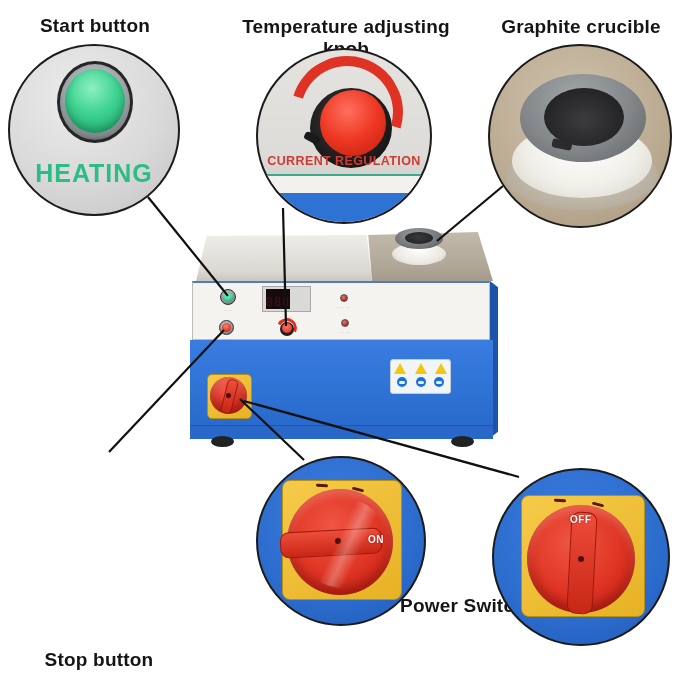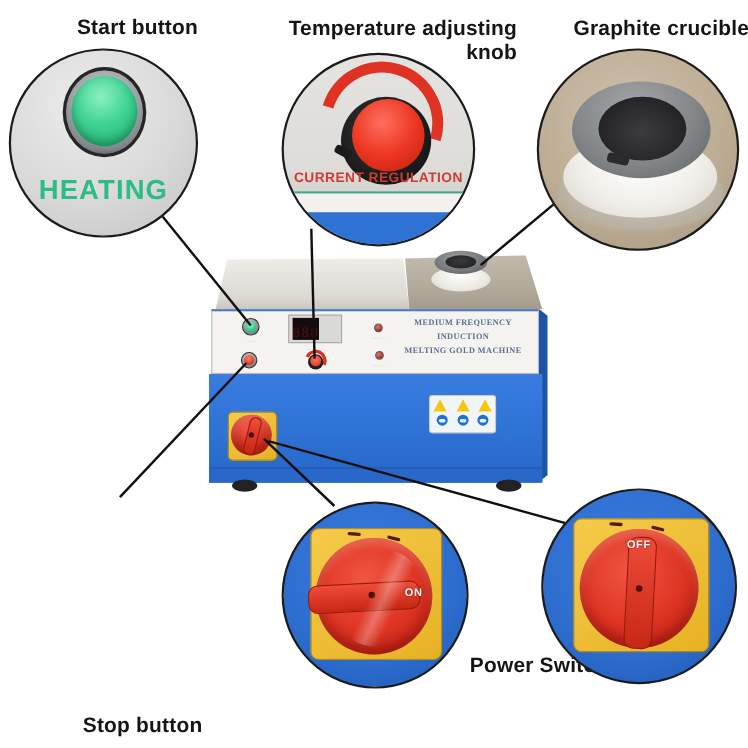--- a/index.html
+++ b/index.html
@@ -1,19 +1,19 @@
 <!DOCTYPE html>
 <html><head>
 <meta charset="utf-8">
 <style>
   html,body{margin:0;padding:0;background:#ffffff;}
   #canvas{position:relative;width:680px;height:680px;background:#ffffff;overflow:hidden;
           font-family:"Liberation Sans",sans-serif;}
   .abs{position:absolute;}
-  .lbl{position:absolute;font-weight:700;font-size:19px;color:#151515;text-align:right;letter-spacing:0.2px;}
+  .lbl{position:absolute;font-weight:700;font-size:19px;color:#151515;text-align:center;letter-spacing:0.2px;}
   .circle{position:absolute;border-radius:50%;border:2px solid #1b1b1b;overflow:hidden;
           box-sizing:border-box;}
   .gray-bg{background:radial-gradient(circle at 40% 30%, #ececec 0%, #d9d9d9 55%, #c3c3c3 100%);}
   
   .pb-outer{position:absolute;border-radius:50%;background:radial-gradient(circle at 50% 35%, #d7dadd, #7f8589 75%, #2c2e30 100%);border:3px solid #262626;box-sizing:border-box;}
   .pb-cap{position:absolute;border-radius:50%;}
   .cap-green{background:radial-gradient(circle at 45% 30%, #8df0c0 0%, #3ed392 45%, #1fa86c 100%);box-shadow:inset 0 -4px 8px rgba(0,60,30,.35);}
   .cap-red{background:radial-gradient(circle at 45% 30%, #ff7a66 0%, #ea3a26 45%, #bf1d10 100%);box-shadow:inset 0 -4px 8px rgba(80,0,0,.4);}
   .circle-word{position:absolute;width:100%;text-align:center;font-weight:700;}
   
@@ -83,26 +83,20 @@
     <div class="abs" style="left:280px;top:322px;width:14px;height:14px;border-radius:50%;background:#1f1f1f;"></div>
     <div class="abs" style="left:282px;top:323px;width:10px;height:10px;border-radius:50%;
                 background:radial-gradient(circle at 45% 35%, #ff7263, #d92c1a);"></div>
     <div class="micro" style="left:267px;top:338px;width:40px;">·······</div>
 
     <div class="lamp" style="left:340px;top:294px;width:8px;height:8px;"></div>
     <div class="micro" style="left:330px;top:305px;width:28px;">···· ···</div>
     <div class="lamp" style="left:341px;top:319px;width:8px;height:8px;"></div>
     <div class="micro" style="left:331px;top:330px;width:28px;">··· ···</div>
 
-    <div class="abs" style="left:352px;top:286px;width:138px;text-align:center;
-                font-family:'Liberation Serif',serif;color:#5d6e93;font-size:7.5px;font-weight:700;
-                letter-spacing:0.4px;line-height:13px;">
-      <div>MEDIUM FREQUENCY INDUCTION</div>
-      <div>MELTING GOLD MACHINE</div>
-    </div>
 
     <div class="abs" style="left:190px;top:340px;width:303px;height:98px;
                 background:linear-gradient(180deg,#3a7ce0 0%,#2e72d4 55%,#2767c8 100%);"></div>
     <div class="abs" style="left:190px;top:425px;width:303px;height:13px;background:#2967c9;border-top:1px solid #1d56ae;"></div>
 
     <div class="plate" style="left:207px;top:374px;width:43px;height:43px;border-radius:5px;"></div>
     <div class="pknob" style="left:210px;top:377px;width:37px;height:37px;"></div>
     <div class="handle" style="left:224px;top:379px;width:9px;height:33px;border-radius:5px;transform:rotate(14deg);"></div>
     <div class="screw" style="left:226px;top:393px;width:5px;height:5px;"></div>
 
@@ -180,21 +174,21 @@
     <div class="dash" style="left:58px;top:26px;transform:rotate(4deg);"></div>
     <div class="dash" style="left:94px;top:30px;transform:rotate(14deg);"></div>
     <div class="pknob" style="left:29px;top:31px;width:106px;height:106px;"></div>
     <div class="handle" style="left:22px;top:72px;width:100px;height:24px;transform:rotate(-3deg);"></div>
     <div class="sw-word" style="left:110px;top:76px;">ON</div>
     <div class="screw" style="left:77px;top:80px;"></div>
     <div class="abs" style="left:40px;top:40px;width:90px;height:90px;border-radius:50%;
                 background:linear-gradient(115deg,rgba(255,255,255,0) 45%,rgba(255,255,255,.28) 55%,rgba(255,255,255,0) 66%);"></div>
   </div>
 
-  <div class="circle" style="left:492px;top:444px;width:178px;height:178px;
+  <div class="circle" style="left:492px;top:468px;width:178px;height:178px;
               background:radial-gradient(circle at 45% 35%, #3a7de0 0%, #2c6ccd 60%, #1f5bb6 100%);text-align:center;">
     <div class="plate" style="left:27px;top:25px;width:122px;height:120px;"></div>
     <div class="dash" style="left:60px;top:29px;transform:rotate(4deg);"></div>
     <div class="dash" style="left:98px;top:33px;transform:rotate(14deg);"></div>
     <div class="pknob" style="left:33px;top:35px;width:108px;height:108px;"></div>
     <div class="handle" style="left:75px;top:42px;width:24px;height:100px;transform:rotate(3deg);"></div>
     <div class="sw-word" style="left:76px;top:44px;">OFF</div>
     <div class="screw" style="left:84px;top:86px;"></div>
   </div>
 

